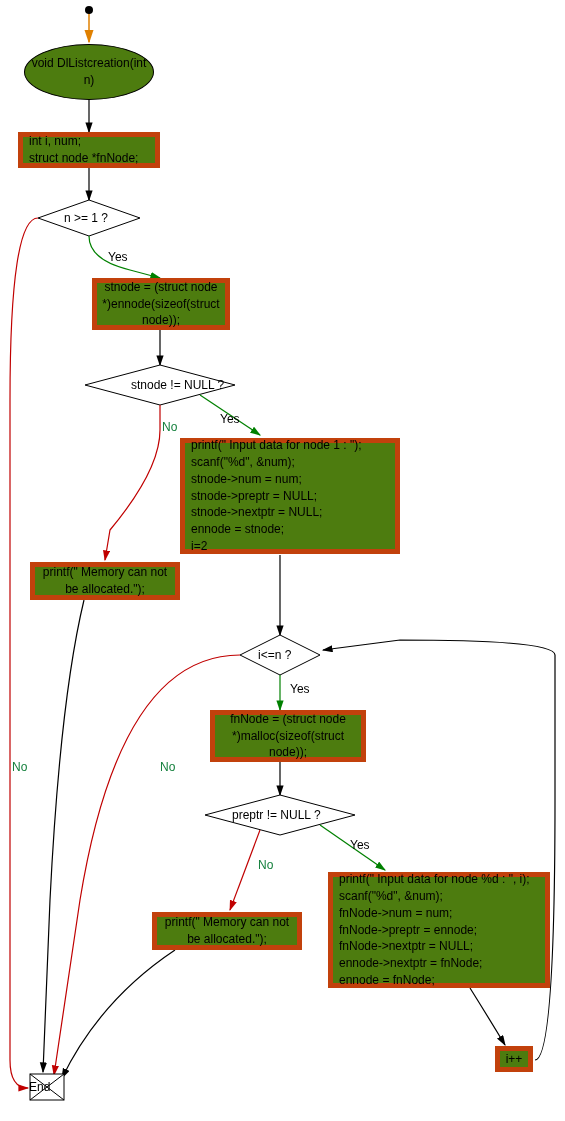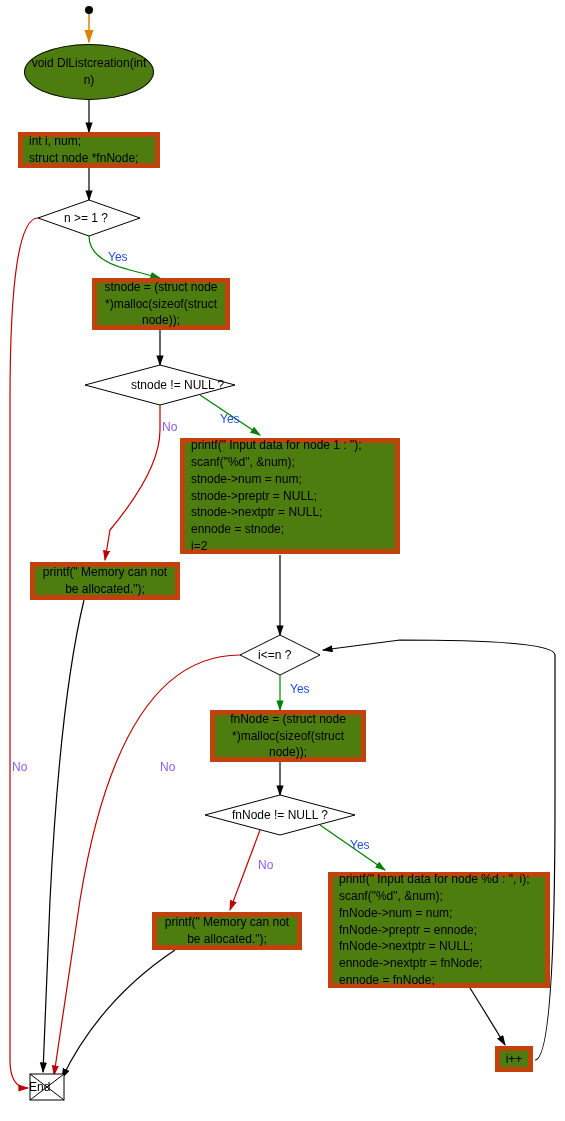--- a/index.html
+++ b/index.html
@@ -2,22 +2,22 @@
 <html><head>
 <meta charset="utf-8">
 <style>
 *{margin:0;padding:0;box-sizing:border-box}
 body{font-family:Arial,sans-serif;font-size:12px;background:#fff;width:565px;height:1121px;position:relative}
 svg{position:absolute;top:0;left:0}
 .node{position:absolute;background:#4d7c0f;display:flex;align-items:center;justify-content:center;text-align:center;line-height:1.4;padding:4px 6px}
 .rect{border:5px solid #c2410c}
 .terminator{border:1px solid #000;border-radius:50%}
 .label{position:absolute;font-size:12px}
-.yes{color:#1d4ed8}
-.no{color:#8b5cf6}
+.yes{color:#000000}
+.no{color:#15803d}
 </style>
 </head>
 <body>
 
 <svg width="565" height="1121">
 <defs>
 <marker id="ab" markerWidth="10" markerHeight="10" refX="8" refY="3" orient="auto">
         <path d="M0,0 L0,6 L9,3 z" fill="#000"></path>
       </marker>
 <marker id="ar" markerWidth="10" markerHeight="10" refX="8" refY="3" orient="auto">
@@ -90,21 +90,21 @@
   <span style="white-space:pre-line">int i, num;
 struct node *fnNode;</span>
 </div>
 
 <div class="label" style="left:64px;top:211px">n &gt;= 1 ?</div>
 <div class="label yes" style="left:108px;top:250px">Yes</div>
 <div class="label no" style="left:12px;top:760px">No</div>
 
 <div class="node rect" style="left:92px;top:278px;width:138px;height:52px">
   <span style="white-space:pre-line">stnode = (struct node
-*)malloc(sizeof(struct
+*)ennode(sizeof(struct
 node));</span>
 </div>
 
 <div class="label" style="left:131px;top:378px">stnode != NULL ?</div>
 <div class="label yes" style="left:220px;top:412px">Yes</div>
 <div class="label no" style="left:162px;top:420px">No</div>
 
 <div class="node rect" style="left:180px;top:438px;width:220px;height:116px;text-align:left;justify-content:flex-start">
   <span style="white-space:pre-line">printf(" Input data for node 1 : ");
 scanf("%d", &amp;num);
@@ -123,21 +123,21 @@
 <div class="label" style="left:258px;top:648px">i&lt;=n ?</div>
 <div class="label yes" style="left:290px;top:682px">Yes</div>
 <div class="label no" style="left:160px;top:760px">No</div>
 
 <div class="node rect" style="left:210px;top:710px;width:156px;height:52px">
   <span style="white-space:pre-line">fnNode = (struct node
 *)malloc(sizeof(struct
 node));</span>
 </div>
 
-<div class="label" style="left:232px;top:808px">fnNode != NULL ?</div>
+<div class="label" style="left:232px;top:808px">preptr != NULL ?</div>
 <div class="label yes" style="left:350px;top:838px">Yes</div>
 <div class="label no" style="left:258px;top:858px">No</div>
 
 <div class="node rect" style="left:152px;top:912px;width:150px;height:38px">
   <span style="white-space:pre-line">printf(" Memory can not
 be allocated.");</span>
 </div>
 
 <div class="node rect" style="left:328px;top:872px;width:222px;height:116px;text-align:left;justify-content:flex-start">
   <span style="white-space:pre-line">printf(" Input data for node %d : ", i);

